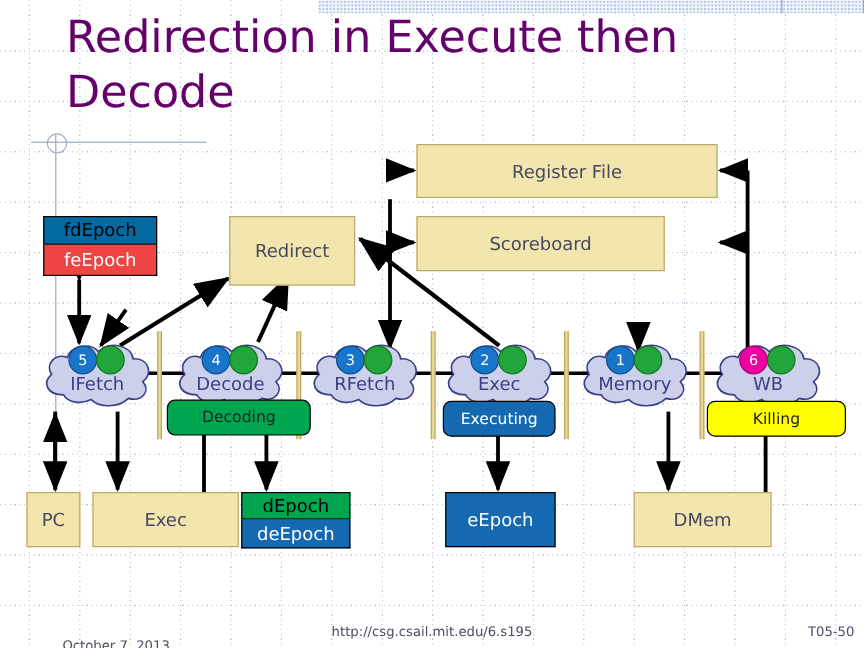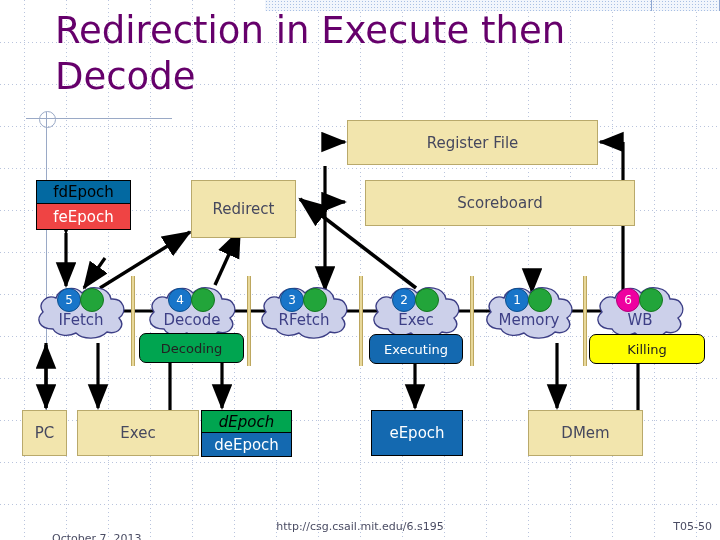--- a/index.html
+++ b/index.html
@@ -200,21 +200,21 @@
   <div class="sep" style="left:131px;top:276px;height:90px;"></div>
   <div class="sep" style="left:247px;top:276px;height:90px;"></div>
   <div class="sep" style="left:359px;top:276px;height:90px;"></div>
   <div class="sep" style="left:470px;top:276px;height:90px;"></div>
   <div class="sep" style="left:583px;top:276px;height:90px;"></div>
 
   <div class="box tanbox" style="left:347px;top:120px;width:251px;height:45px;">
     <span>Register File</span>
   </div>
 
-  <div class="box tanbox" style="left:365px;top:180px;width:270px;height:46px;">
+  <div class="box tanbox" style="left:347px;top:180px;width:207px;height:46px;">
     <span>Scoreboard</span>
   </div>
 
   <div class="box tanbox" style="left:191px;top:180px;width:105px;height:58px;">
     <span>Redirect</span>
   </div>
 
   <div class="estack" style="left:36px;top:180px;width:95px;">
     <div class="e" style="width:95px;height:24px;background:#0369a1;border:1px solid #000;color:#000;">
       <span>fdEpoch</span>
@@ -301,40 +301,40 @@
     </svg>
     <div class="dotpair">
       <div class="dot num pink">
           <span>6</span>
         </div>
       <div class="dot grn"></div>
     </div>
     <div class="cname">WB</div>
   </div>
 
-  <div class="pill green" style="left:139px;top:333px;width:105px;height:30px;">
+  <div class="pill green" style="left:139px;top:333px;width:120px;height:30px;">
     <span>Decoding</span>
   </div>
   <div class="pill blue" style="left:369px;top:334px;width:94px;height:30px;">
     <span>Executing</span>
   </div>
   <div class="pill yellow" style="left:589px;top:334px;width:116px;height:30px;">
     <span>Killing</span>
   </div>
 
   <div class="box tanbox" style="left:22px;top:410px;width:45px;height:46px;">
     <span>PC</span>
   </div>
 
   <div class="box tanbox" style="left:77px;top:410px;width:122px;height:46px;">
     <span>Exec</span>
   </div>
 
   <div class="estack" style="left:201px;top:410px;width:91px;">
-    <div class="e" style="width:91px;height:23px;background:#00a550;border:1px solid #000;color:#000;font-style:italic;">
+    <div class="e" style="width:91px;height:23px;background:#00a550;border:1px solid #000;color:#000;">
       <span>dEpoch</span>
     </div>
     <div class="e" style="width:91px;height:24px;background:#1469b0;border:1px solid #000;border-top:none;color:#fff;">
       <span>deEpoch</span>
     </div>
   </div>
 
   <div class="box bluebox" style="left:371px;top:410px;width:92px;height:46px;">
     <span>eEpoch</span>
   </div>

